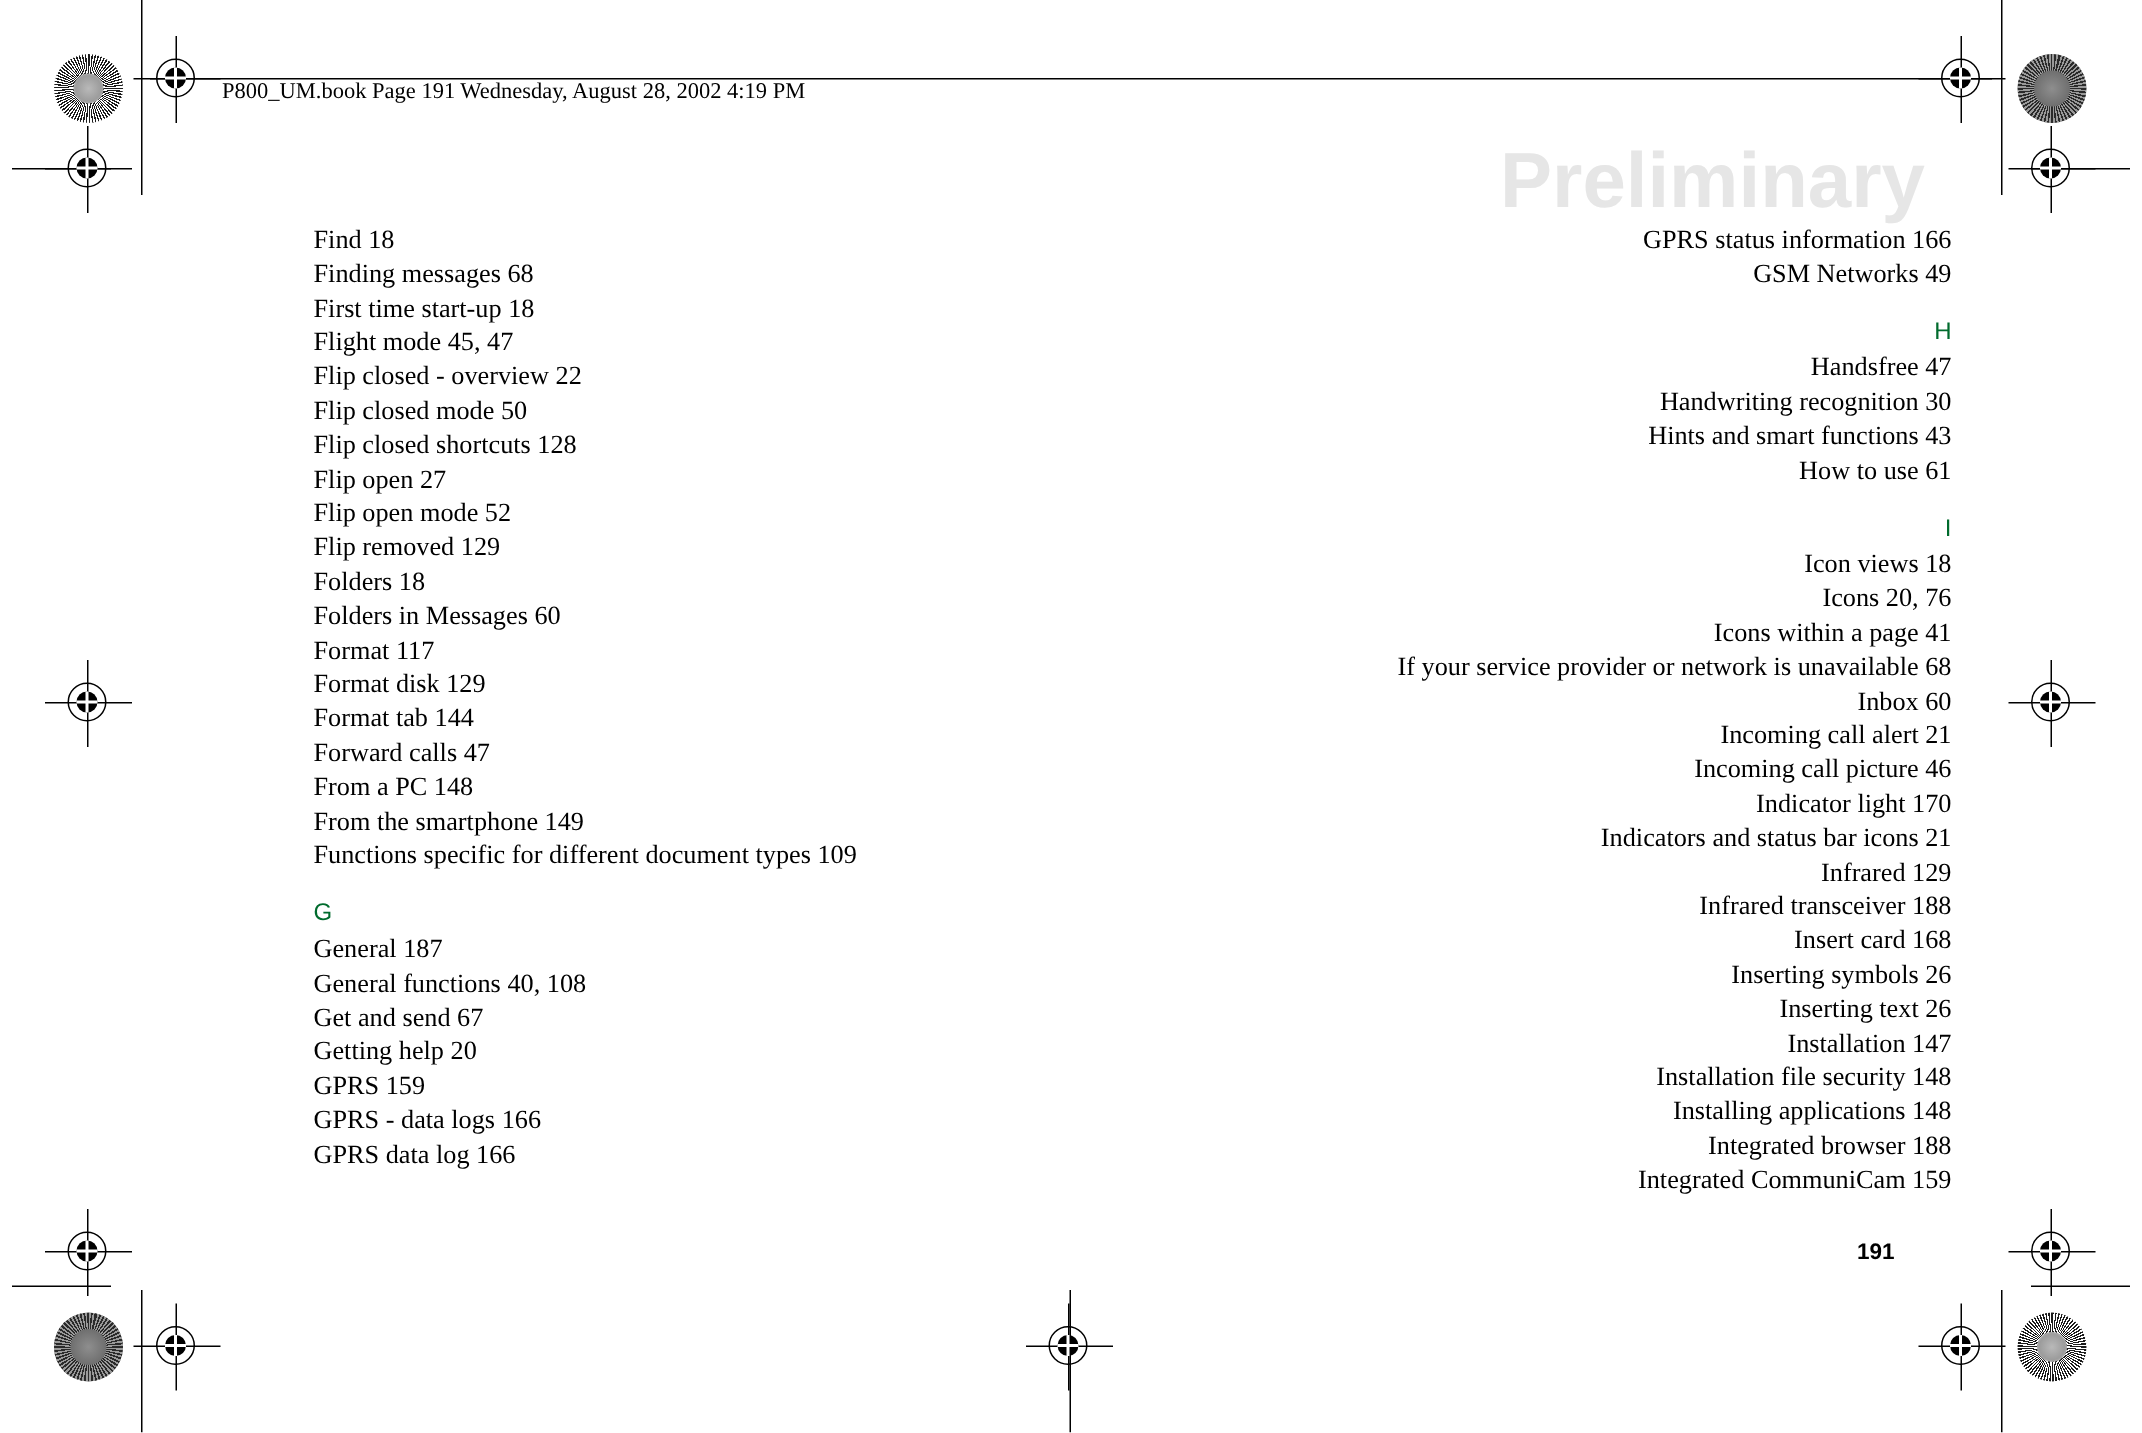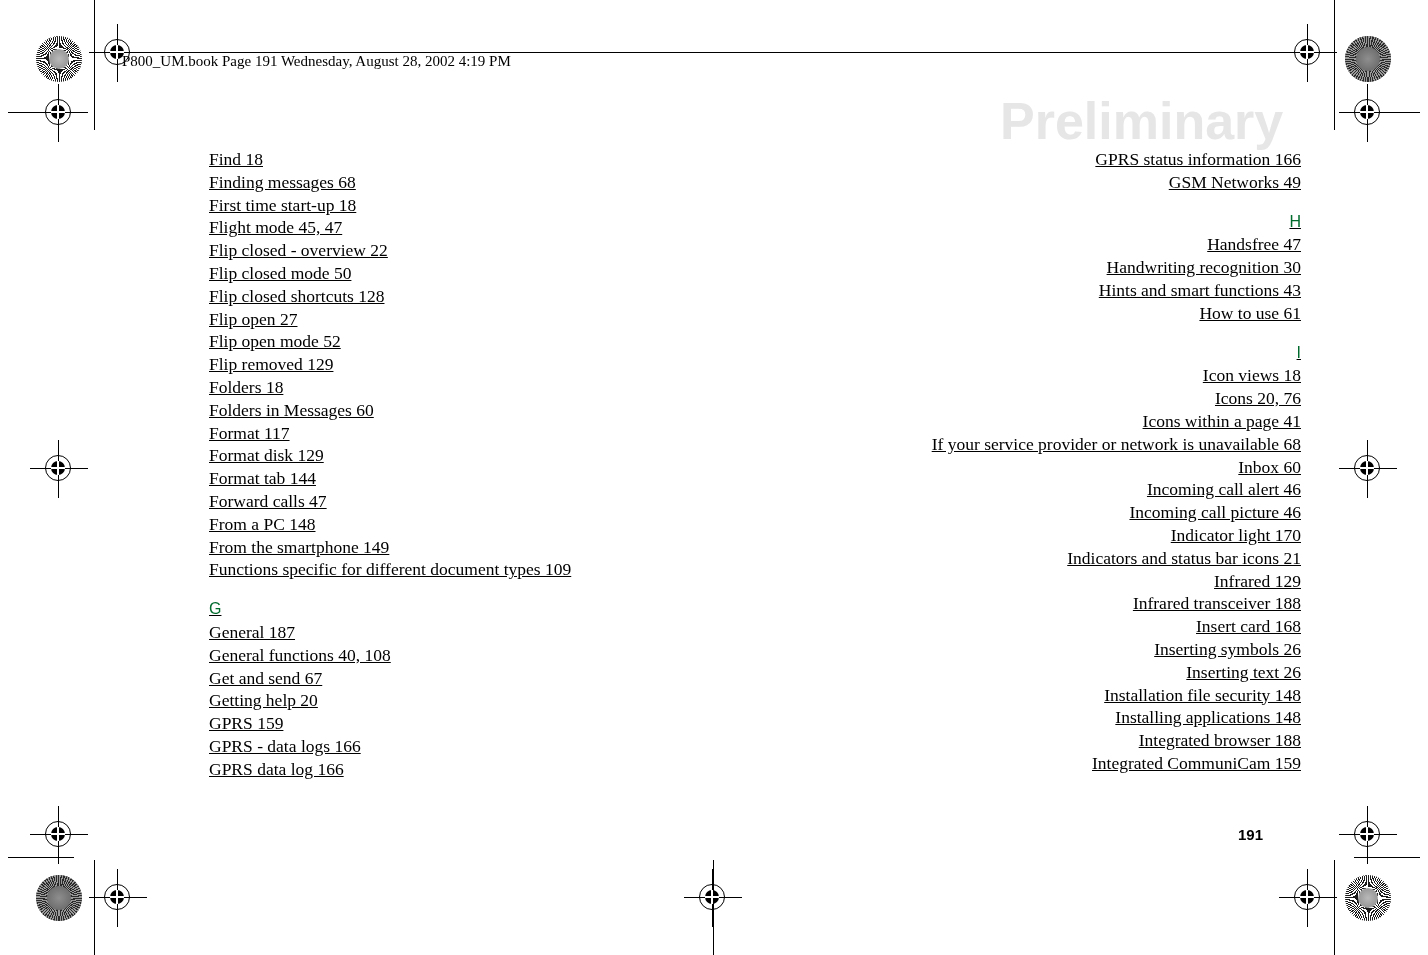--- a/index.html
+++ b/index.html
@@ -122,40 +122,39 @@
     font-weight: bold;
     color: #e6e6e6;
     letter-spacing: 0px;
     white-space: nowrap;
     user-select: none;
     text-align: center;
   }
 
   .header-line {
     position: absolute;
-    left: 122px;
+    left: 148px;
     top: 53px;
     font-family: "Liberation Serif", "DejaVu Serif", serif;
     font-size: 15px;
     color: #000;
     white-space: nowrap;
   }
 
   .columns {
     position: absolute;
     left: 0;
     top: 0;
     width: 1428px;
     height: 955px;
   }
 
   .column {
     position: absolute;
     top: 148px;
-    text-decoration: underline;
   }
   .column.left  { left: 209px; width: 520px; }
   .column.right { left: 781px; width: 520px; text-align: right; }
 
   .index-entry {
     font-size: 17.5px;
     line-height: 22.8px;
     white-space: nowrap;
     color: #000;
   }
@@ -312,29 +311,30 @@
       <div class="index-entry">Handwriting recognition 30</div>
       <div class="index-entry">Hints and smart functions 43</div>
       <div class="index-entry">How to use 61</div>
       <div class="section-gap"></div>
       <div class="section-letter">I</div>
       <div class="index-entry">Icon views 18</div>
       <div class="index-entry">Icons 20, 76</div>
       <div class="index-entry">Icons within a page 41</div>
       <div class="index-entry">If your service provider or network is unavailable 68</div>
       <div class="index-entry">Inbox 60</div>
-      <div class="index-entry">Incoming call alert 46</div>
+      <div class="index-entry">Incoming call alert 21</div>
       <div class="index-entry">Incoming call picture 46</div>
       <div class="index-entry">Indicator light 170</div>
       <div class="index-entry">Indicators and status bar icons 21</div>
       <div class="index-entry">Infrared 129</div>
       <div class="index-entry">Infrared transceiver 188</div>
       <div class="index-entry">Insert card 168</div>
       <div class="index-entry">Inserting symbols 26</div>
       <div class="index-entry">Inserting text 26</div>
+      <div class="index-entry">Installation 147</div>
       <div class="index-entry">Installation file security 148</div>
       <div class="index-entry">Installing applications 148</div>
       <div class="index-entry">Integrated browser 188</div>
       <div class="index-entry">Integrated CommuniCam 159</div>
     </div>
 </div>
 
 <div class="page-number">191</div>
 
 </body></html>

